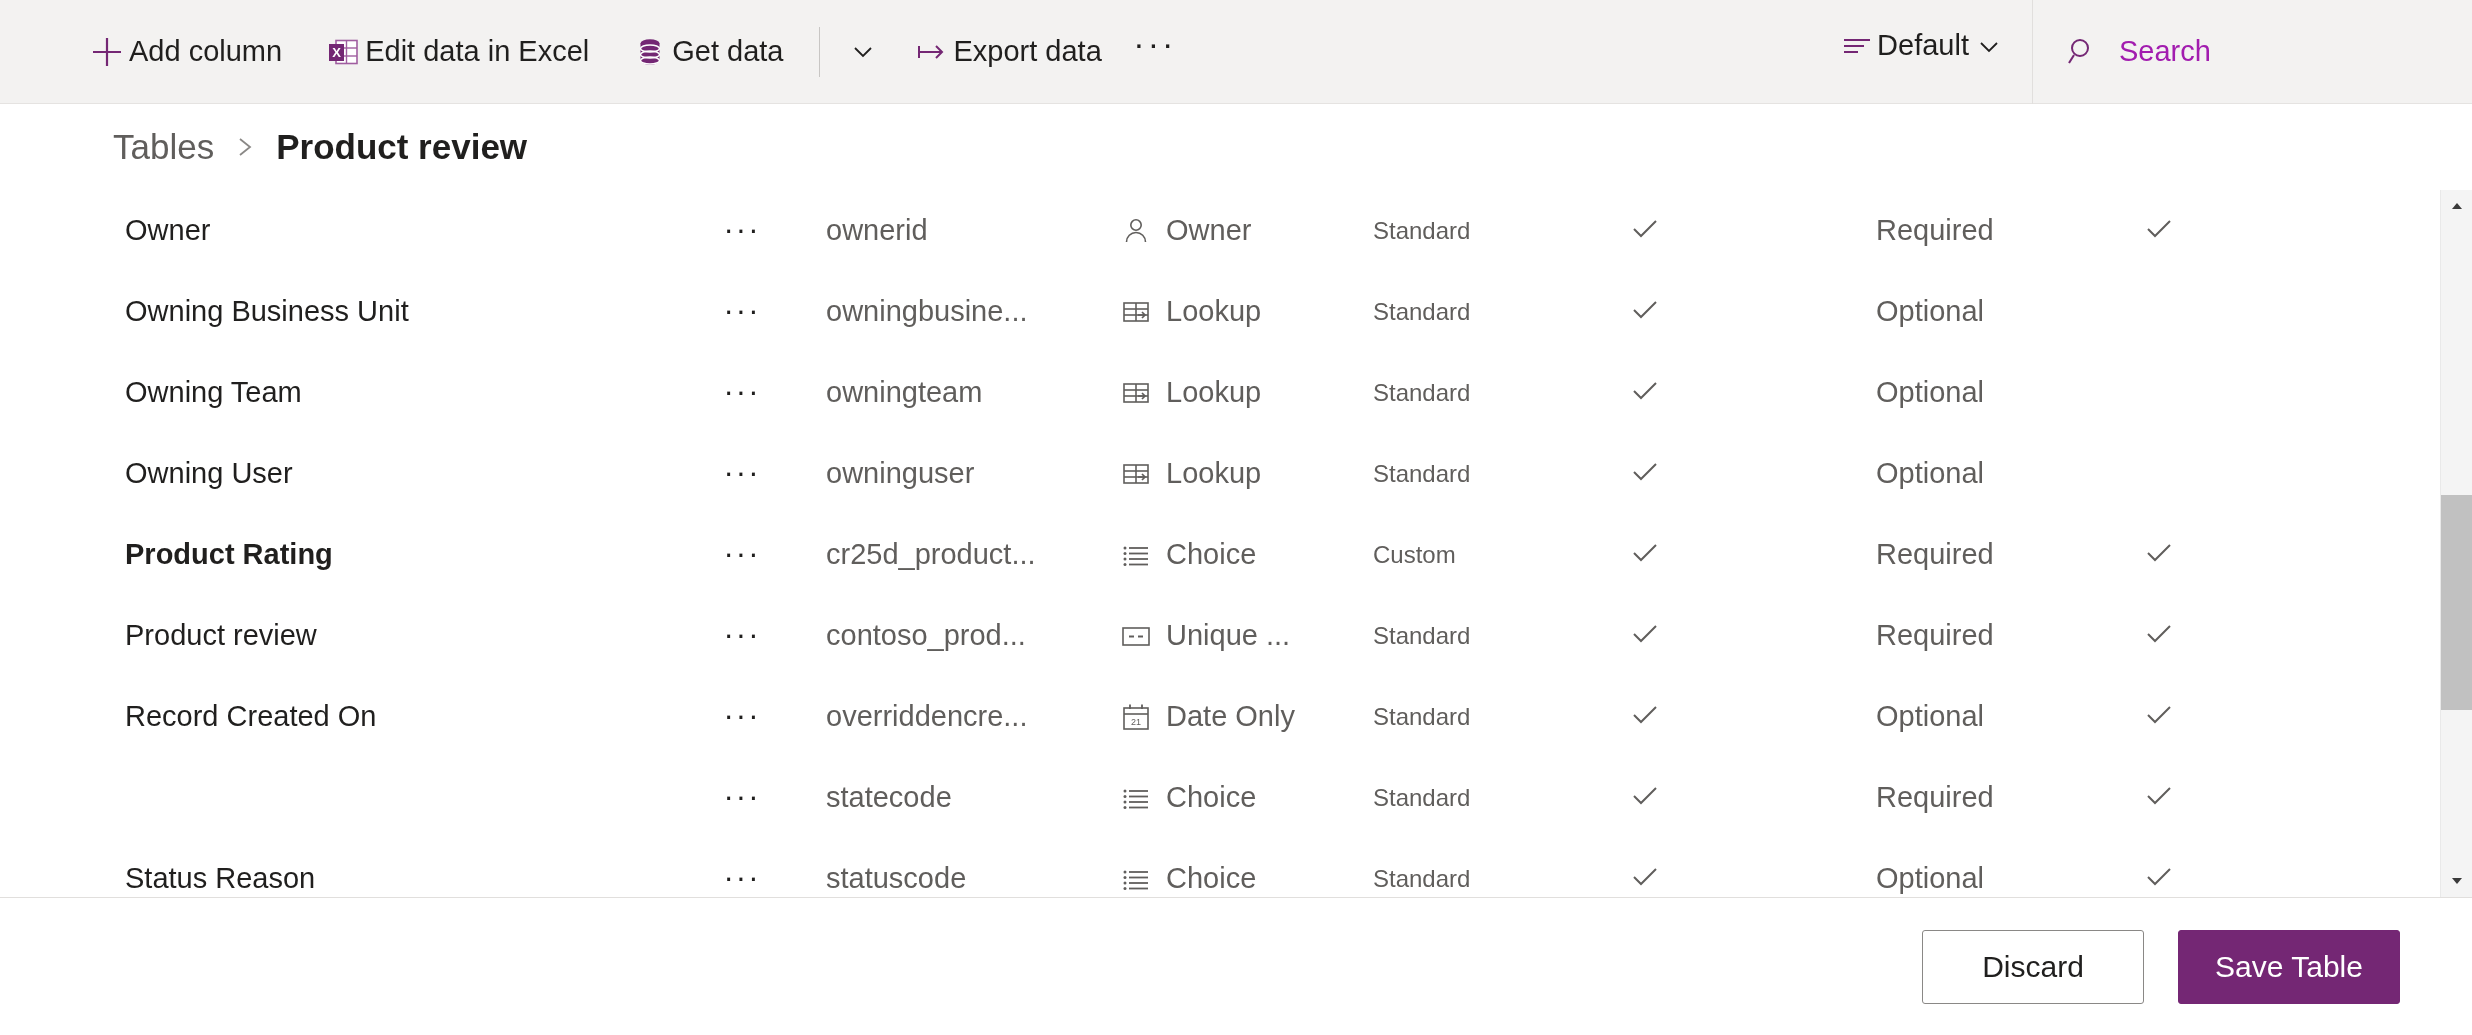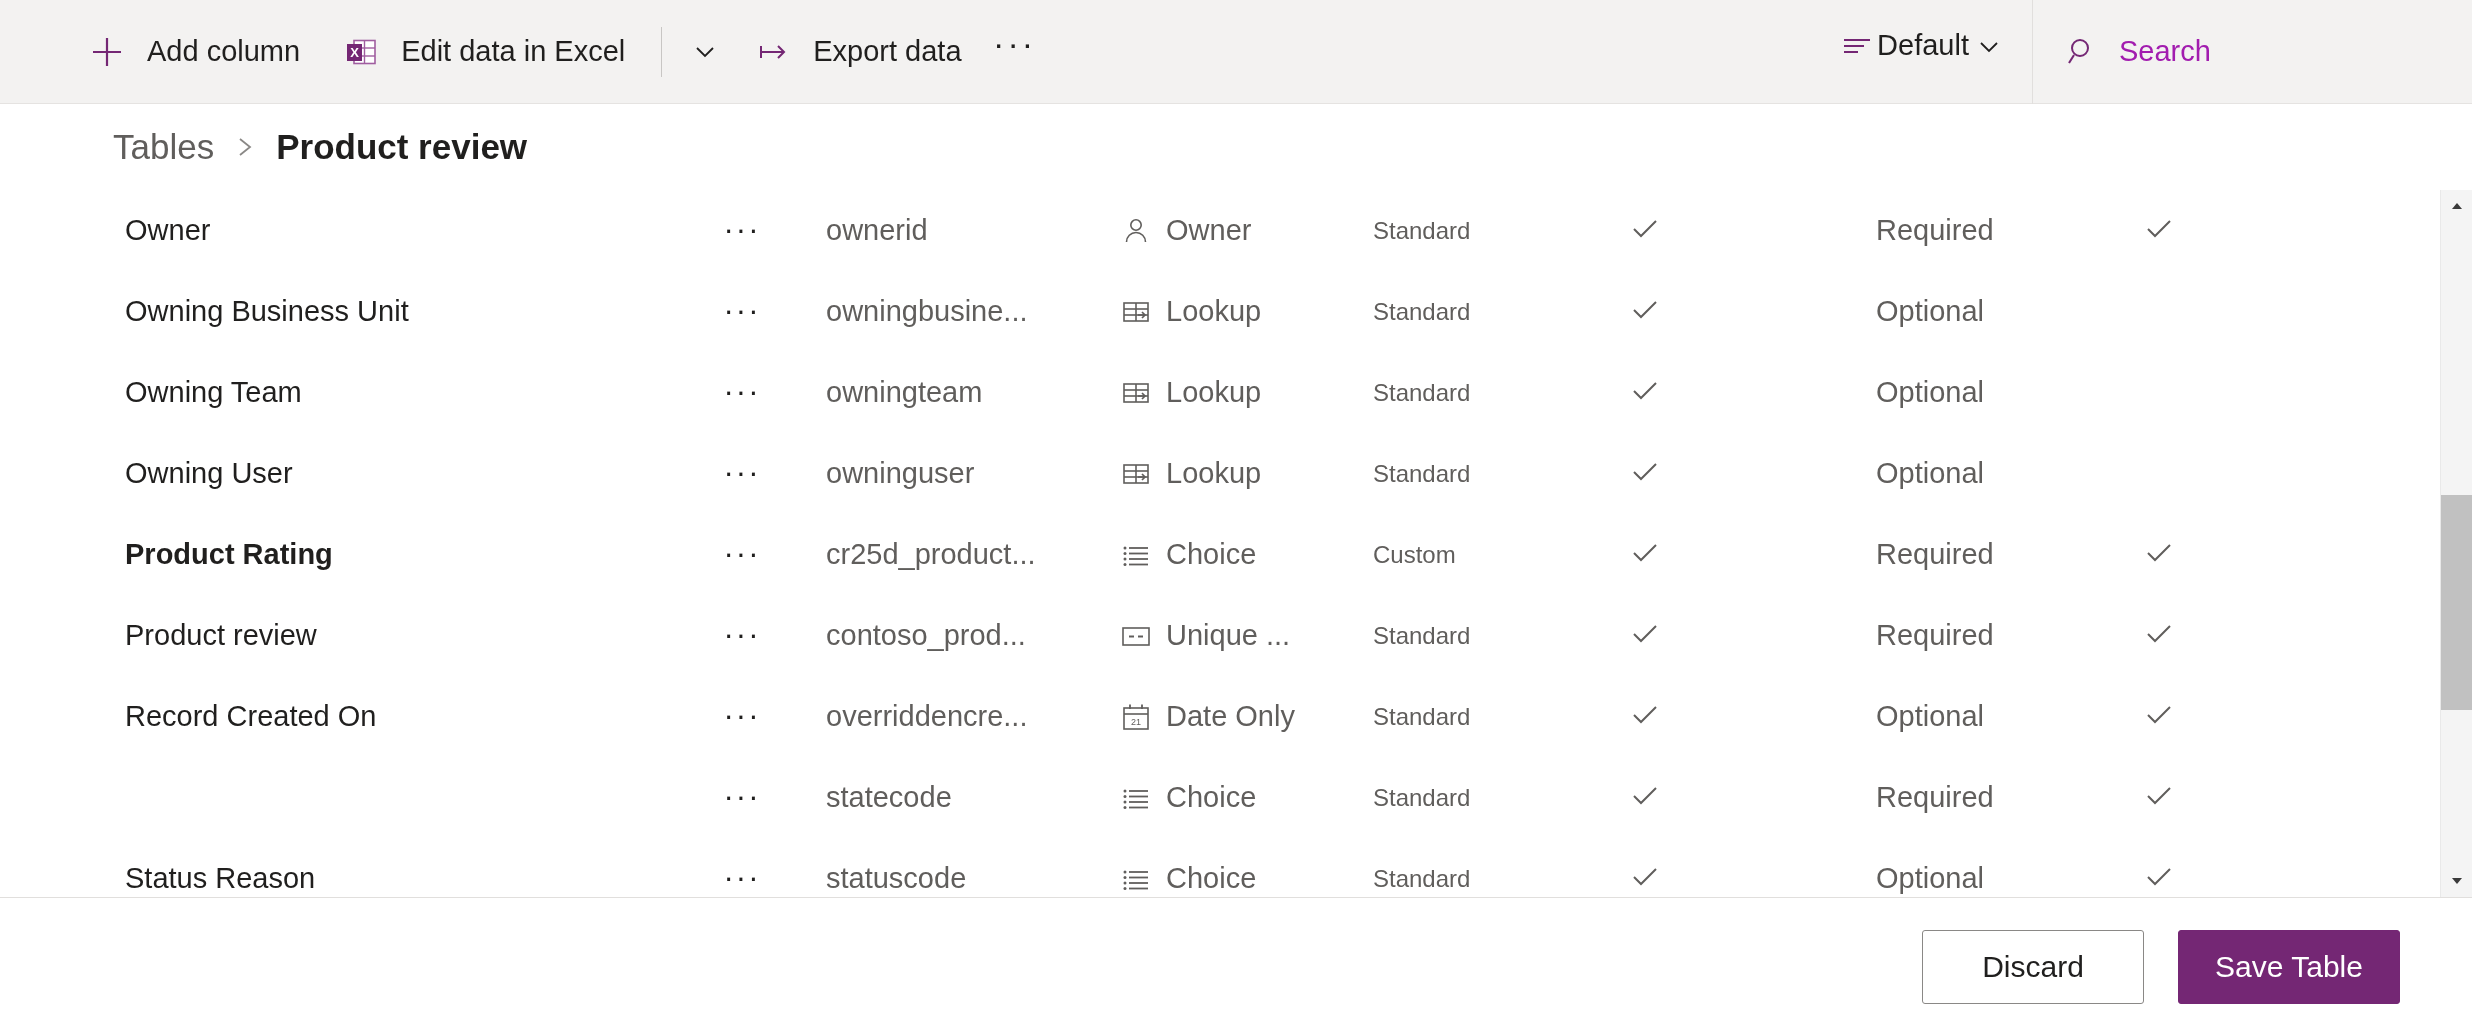--- a/index.html
+++ b/index.html
@@ -15,21 +15,21 @@
   .cmdbar {
     position: absolute; left: 0; top: 0; width: 2472px; height: 104px;
     background: #f3f2f1;
     border-bottom: 1px solid #e5e3e1;
     display: flex; align-items: center;
   }
   .cmd-left { display: flex; align-items: center; height: 104px; padding-left: 68px; flex: 1 1 auto; }
   .cmd-right { display: flex; align-items: center; height: 104px; }
 
   .cmd-btn {
-    display: flex; align-items: center; gap: 23px;
+    display: flex; align-items: center; gap: 5px;
     height: 104px; padding: 0 22px;
     cursor: pointer; white-space: nowrap;
     color: #201f1e;
     font-size: 29px;
   }
   .cmd-label { font-size: 29px; color: #201f1e; line-height: 1; }
   .cmd-ico { display: flex; align-items: center; justify-content: center; width: 34px; height: 34px; flex: none; }
   .cmd-ico svg { display: block; }
 
   .cmd-sep { width: 1px; height: 50px; background: #c8c6c4; margin: 0 14px; flex: none; }
@@ -144,20 +144,34 @@
             <line x1="10" y1="13" x2="31" y2="13" stroke="#a05ea0" stroke-width="1.4"></line>
             <line x1="10" y1="21" x2="31" y2="21" stroke="#a05ea0" stroke-width="1.4"></line>
             <line x1="20.5" y1="5.5" x2="20.5" y2="28.5" stroke="#a05ea0" stroke-width="1.4"></line>
             <rect x="3" y="9" width="15" height="17" fill="#742774"></rect>
             <text x="10.5" y="22" font-family="Liberation Sans, sans-serif" font-size="13" font-weight="bold" fill="#ffffff" text-anchor="middle">X</text>
           </svg>
         </span>
         <span class="cmd-label">Edit data in Excel</span>
       </div>
 
+      <div class="cmd-btn">
+        <span class="cmd-ico">
+          <svg width="34" height="34" viewBox="0 0 34 34">
+            <ellipse cx="17" cy="8.5" rx="9.5" ry="4.2" fill="#742774"></ellipse>
+            <path d="M7.5 8.5 v5 a9.5 4.2 0 0 0 19 0 v-5" fill="#742774"></path>
+            <path d="M7.5 14.5 v5 a9.5 4.2 0 0 0 19 0 v-5" fill="#742774"></path>
+            <path d="M7.5 20.5 v5 a9.5 4.2 0 0 0 19 0 v-5" fill="#742774"></path>
+            <ellipse cx="17" cy="13.5" rx="9.5" ry="3.6" fill="none" stroke="#ffffff" stroke-width="1.5"></ellipse>
+            <ellipse cx="17" cy="19.5" rx="9.5" ry="3.6" fill="none" stroke="#ffffff" stroke-width="1.5"></ellipse>
+            <ellipse cx="17" cy="25.5" rx="9.5" ry="3.6" fill="none" stroke="#ffffff" stroke-width="1.5"></ellipse>
+          </svg>
+        </span>
+        <span class="cmd-label">Get data</span>
+      </div>
 
       <div class="cmd-sep"></div>
 
       <div class="chev-btn">
         <svg width="30" height="30" viewBox="0 0 30 30">
             <path d="M7 11 L15 19 L23 11" stroke="#201f1e" stroke-width="1.8" fill="none"></path>
           </svg>
       </div>
 
       <div class="cmd-btn">

